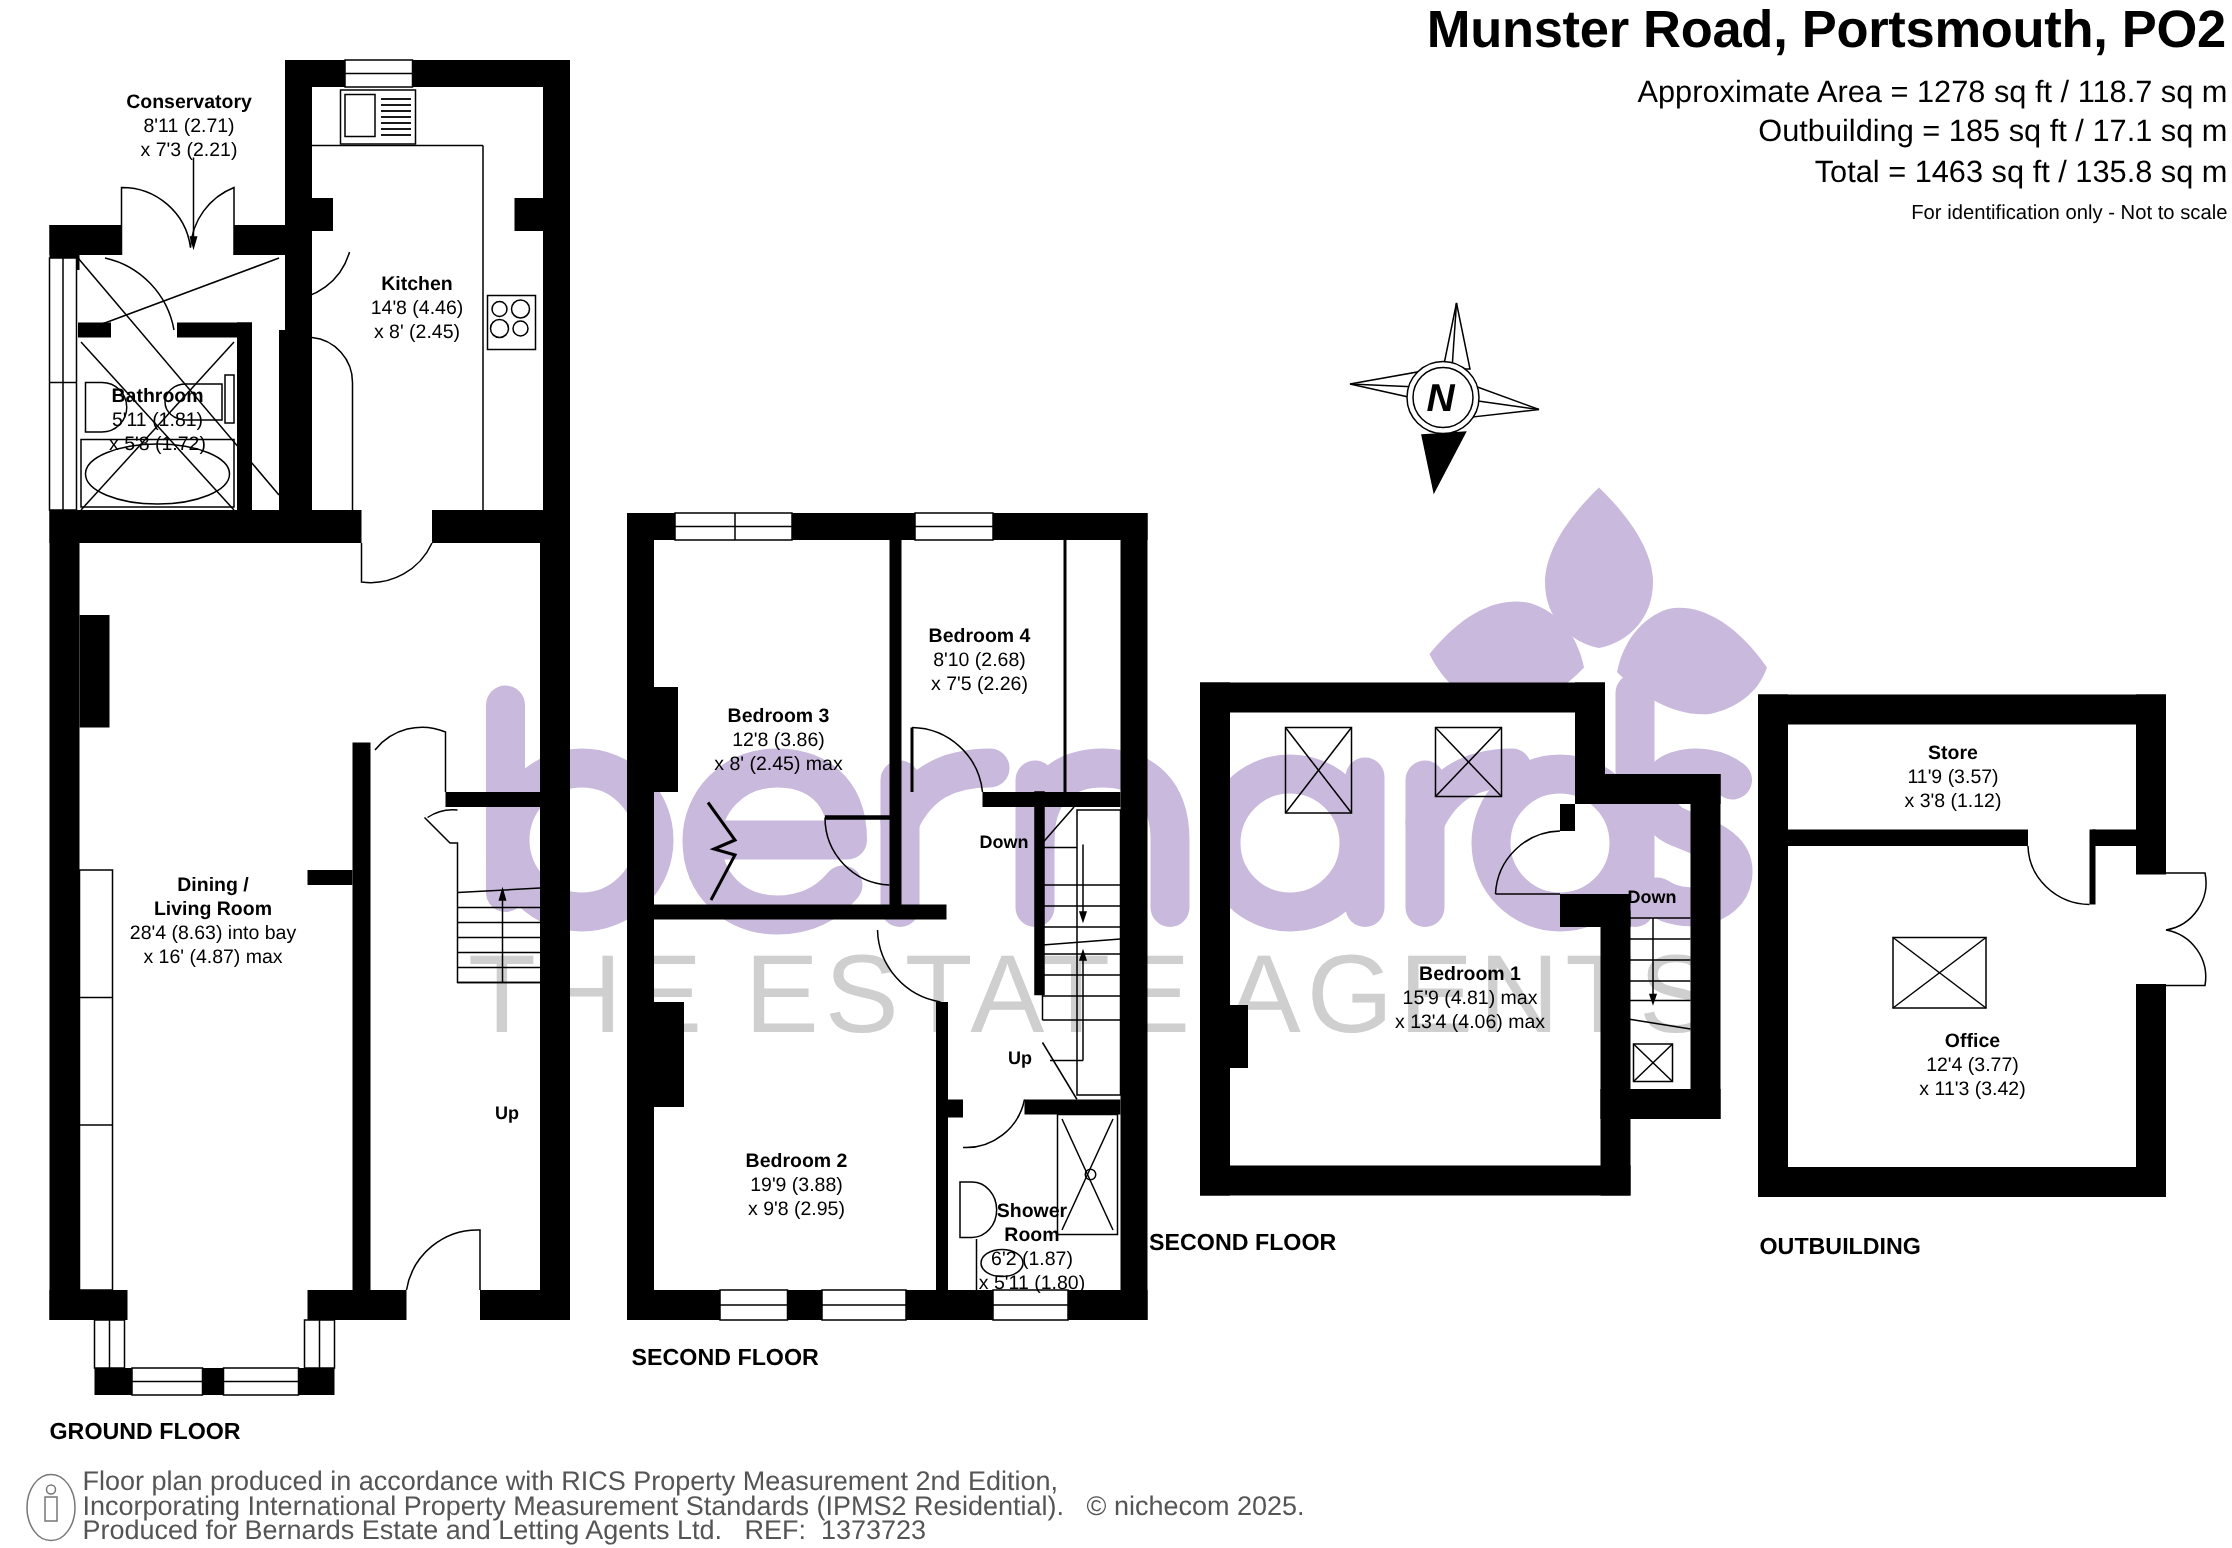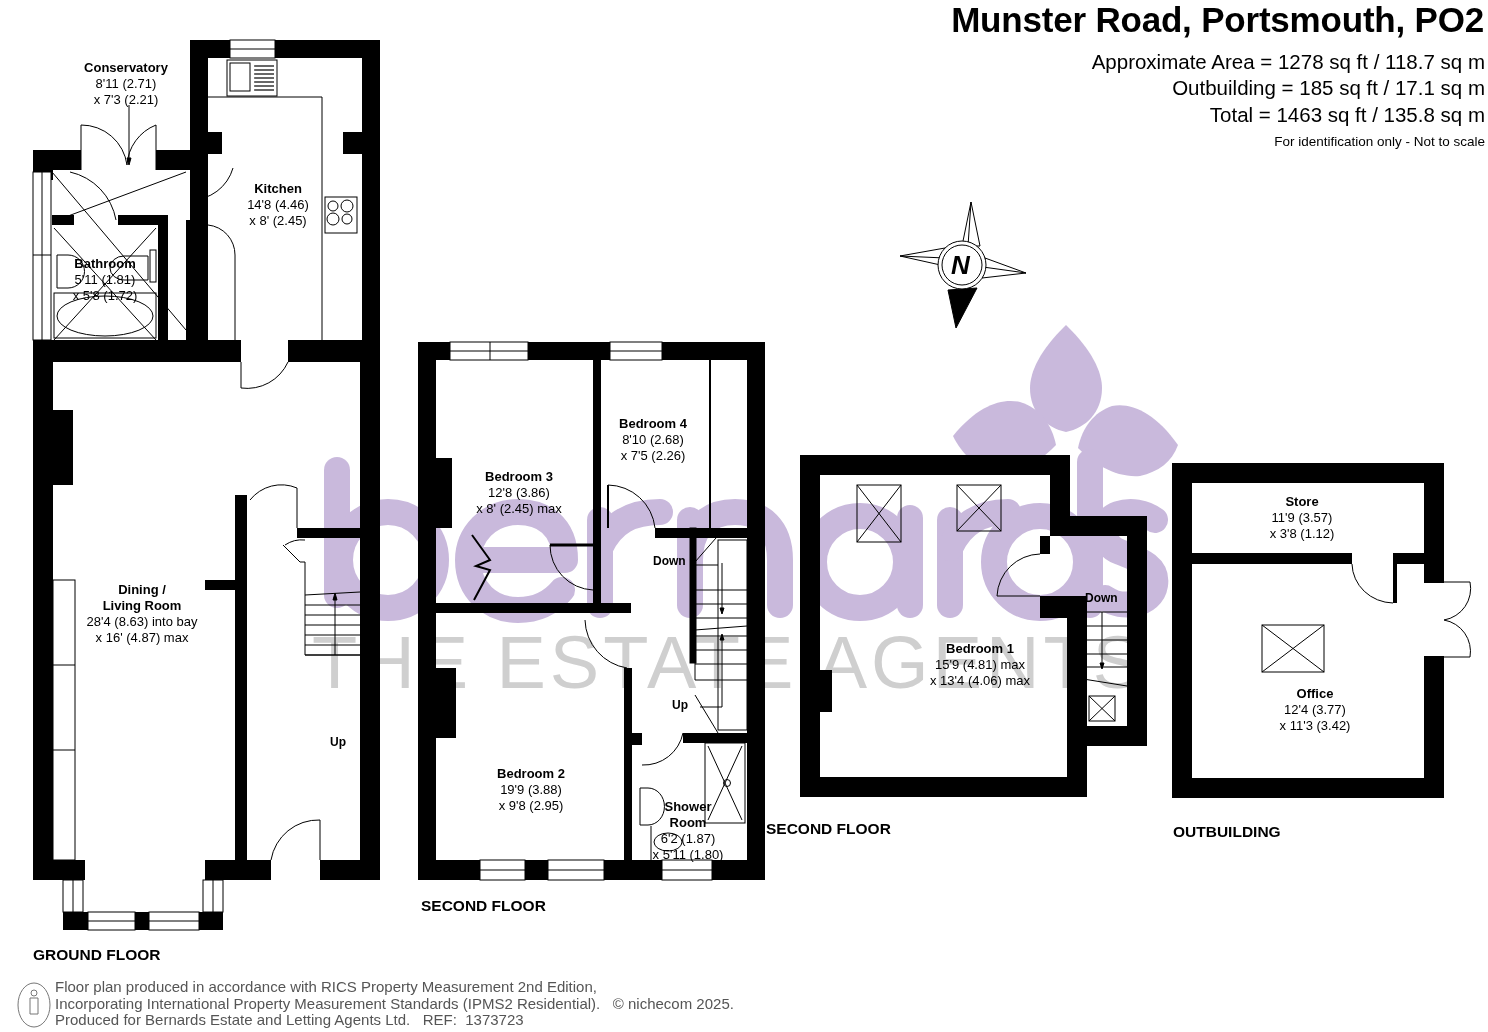--- a/index.html
+++ b/index.html
@@ -7,21 +7,21 @@
          font-family:"Liberation Sans", sans-serif; color:#000; }
   .abs { position:absolute; }
   #plan-svg { position:absolute; left:0; top:0; width:1488px; height:1032px; }
   .title { right:4px; top:0px; font-size:35px; font-weight:bold; white-space:nowrap; letter-spacing:-0.2px; }
   .area-line { right:3px; font-size:20.5px; white-space:nowrap; text-align:right; }
   .disclaimer { right:3px; top:134px; font-size:13.5px; white-space:nowrap; }
   .room { text-align:center; font-size:13px; line-height:16px; white-space:nowrap; transform:translateX(-50%); }
   .room .rname { font-weight:bold; }
   .floor-label { font-size:15.5px; font-weight:bold; white-space:nowrap; }
   .stair-label { font-size:12px; font-weight:bold; }
-  .footer { left:55px; top:979px; font-size:15px; line-height:16.5px; color:#555; white-space:nowrap; }
+  .footer { left:55px; top:979px; font-size:18px; line-height:16.5px; color:#555; white-space:nowrap; }
   .wm-text { font-family:"Liberation Sans", sans-serif; }
 </style>
 </head>
 <body>
 
 <svg id="plan-svg" viewBox="0 0 1488 1032" xmlns="http://www.w3.org/2000/svg">
 
   <g>
 
     <g fill="#c9b9dc">

